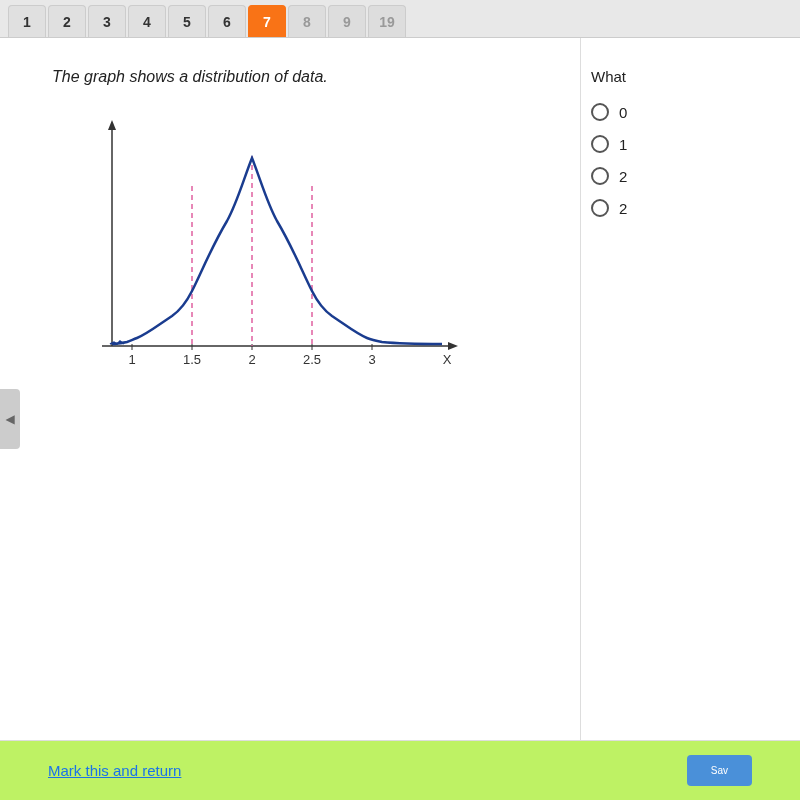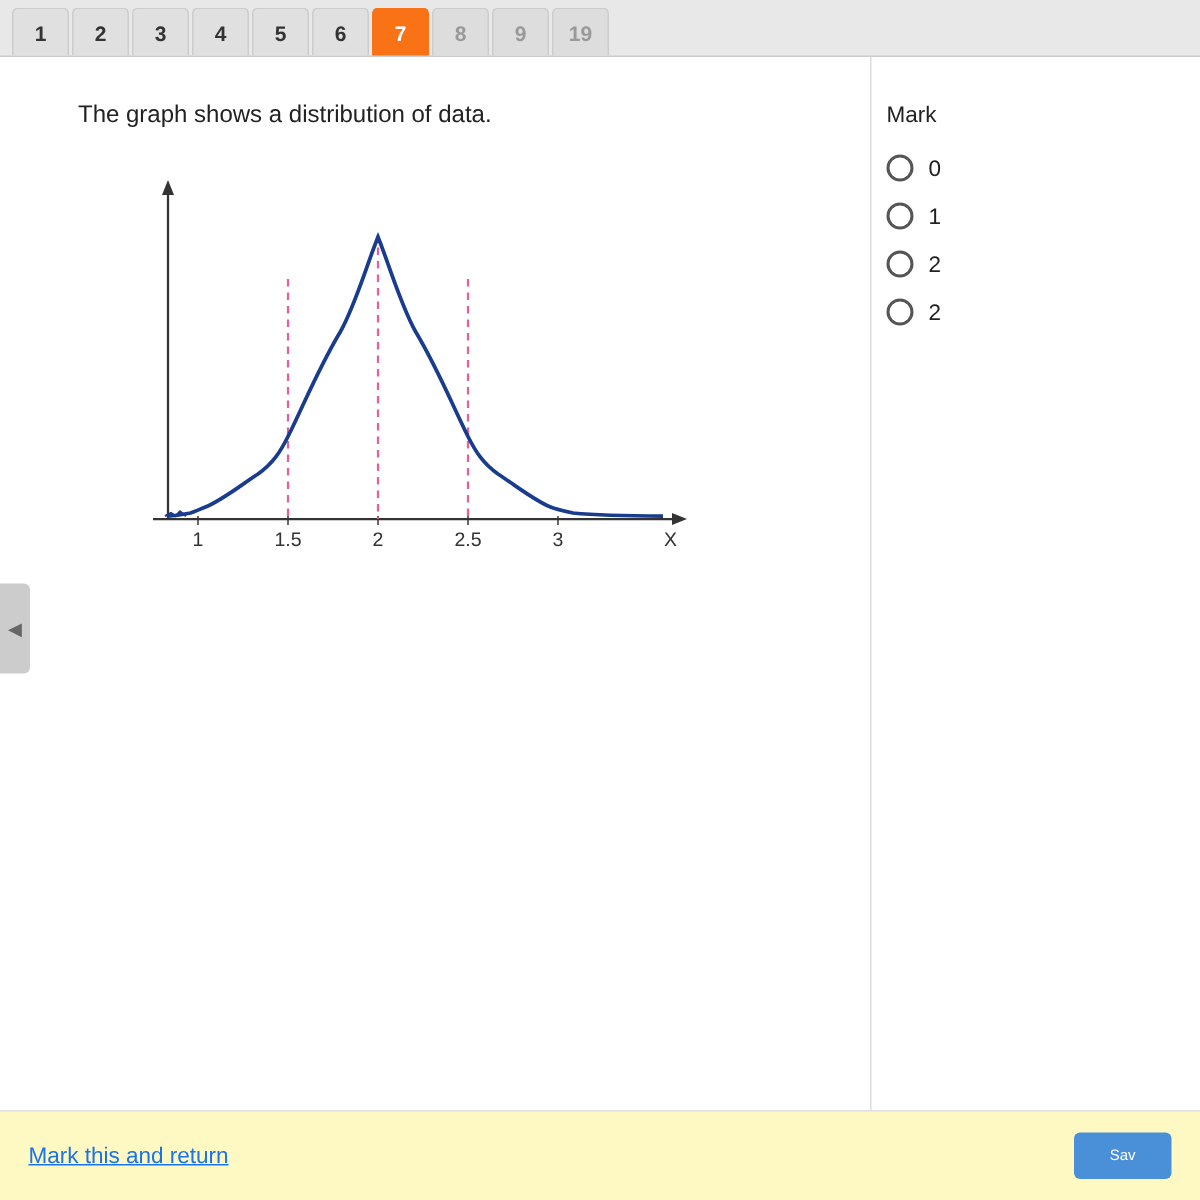--- a/index.html
+++ b/index.html
@@ -61,20 +61,21 @@
     .question-panel {
       flex: 1;
       padding: 30px 20px 20px 30px;
       position: relative;
     }
 
     .question-text {
       font-size: 16px;
       color: #222;
       margin-bottom: 20px;
+      font-style: italic;
     }
 
     
     .graph-container {
       width: 420px;
       height: 320px;
       position: relative;
       margin-top: 10px;
     }
 
@@ -114,23 +115,23 @@
     
     .bottom-bar {
       position: absolute;
       bottom: 0;
       left: 0;
       right: 0;
       height: 60px;
       display: flex;
       align-items: center;
       justify-content: space-between;
-      padding: 0 19px;
+      padding: 0 48px;
       border-top: 1px solid #ddd;
-      background: #fef9c3;
+      background: #bef264;
     }
 
     .mark-return-link {
       color: #1a73e8;
       text-decoration: underline;
       font-size: 15px;
       cursor: pointer;
     }
 
     .save-button {
@@ -233,21 +234,21 @@
           C 350,238 370,238 390,238
         " fill="none" stroke="#1a3c8f" stroke-width="2.5"></path>
 
         <path d="M 58,238 L 62,236 L 65,238 L 68,235 L 72,238" fill="none" stroke="#1a3c8f" stroke-width="1.5"></path>
       </svg>
     </div>
 
   </div>
 
   <div class="right-panel">
-    <div class="right-panel-title">Mark</div>
+    <div class="right-panel-title">What</div>
 
     <div class="radio-option">
       <div class="radio-circle"></div>
       <span class="radio-label">0</span>
     </div>
     <div class="radio-option">
       <div class="radio-circle"></div>
       <span class="radio-label">1</span>
     </div>
     <div class="radio-option">

